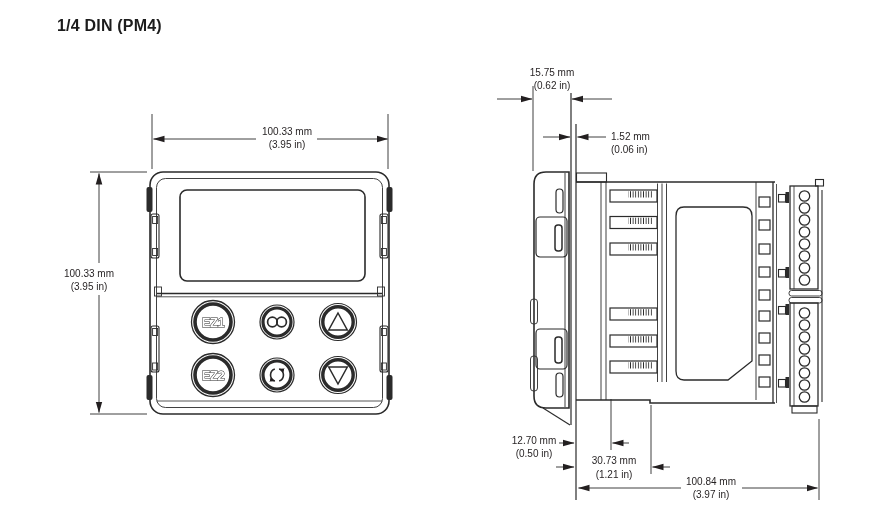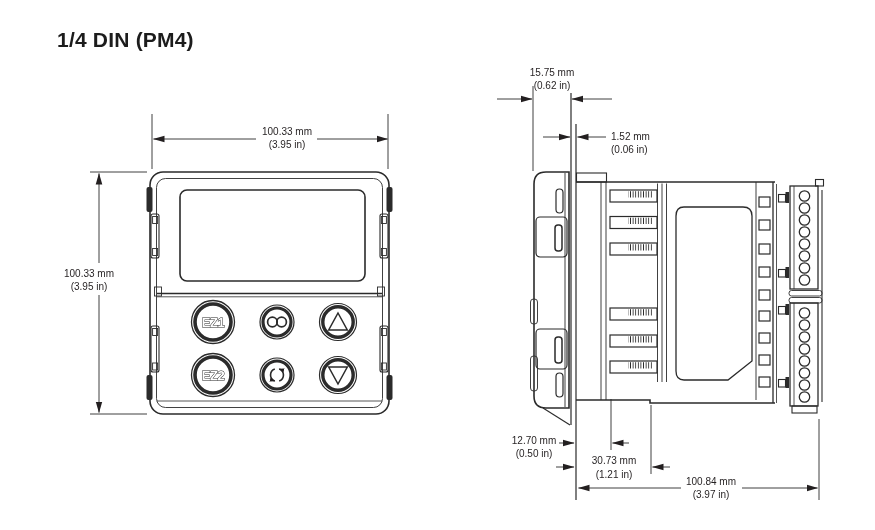--- a/index.html
+++ b/index.html
@@ -1,18 +1,18 @@
 <!DOCTYPE html>
 <html><head>
 <meta charset="utf-8">
 <style>
   html,body{margin:0;padding:0;background:#ffffff;}
   #page{position:relative;width:875px;height:530px;background:#fff;overflow:hidden;
         font-family:"Liberation Sans",sans-serif;}
-  .title{position:absolute;left:57px;top:28px;font-weight:bold;font-size:21px;
+  .title{position:absolute;left:57px;top:17px;font-weight:bold;font-size:16px;
          color:#1c1c1c;letter-spacing:.2px;}
   svg{position:absolute;left:0;top:0;}
   svg *{vector-effect:none;}
   .ln{stroke:#2b2b2b;fill:none;}
   .s16{stroke-width:1.6;} .s13{stroke-width:1.3;} .s12{stroke-width:1.2;}
   .s11{stroke-width:1.1;} .s09{stroke-width:0.9;} .s08{stroke-width:0.8;}
   .dark{fill:#2b2b2b;stroke:none;}
   .dim{font-family:"Liberation Sans",sans-serif;font-size:10px;fill:#231f20;stroke:none;}
   .ez{font-family:"Liberation Sans",sans-serif;font-size:13px;font-weight:800;
       fill:#ffffff;stroke:#1c1c1c;stroke-width:0.9;paint-order:stroke;letter-spacing:-0.4px;}

